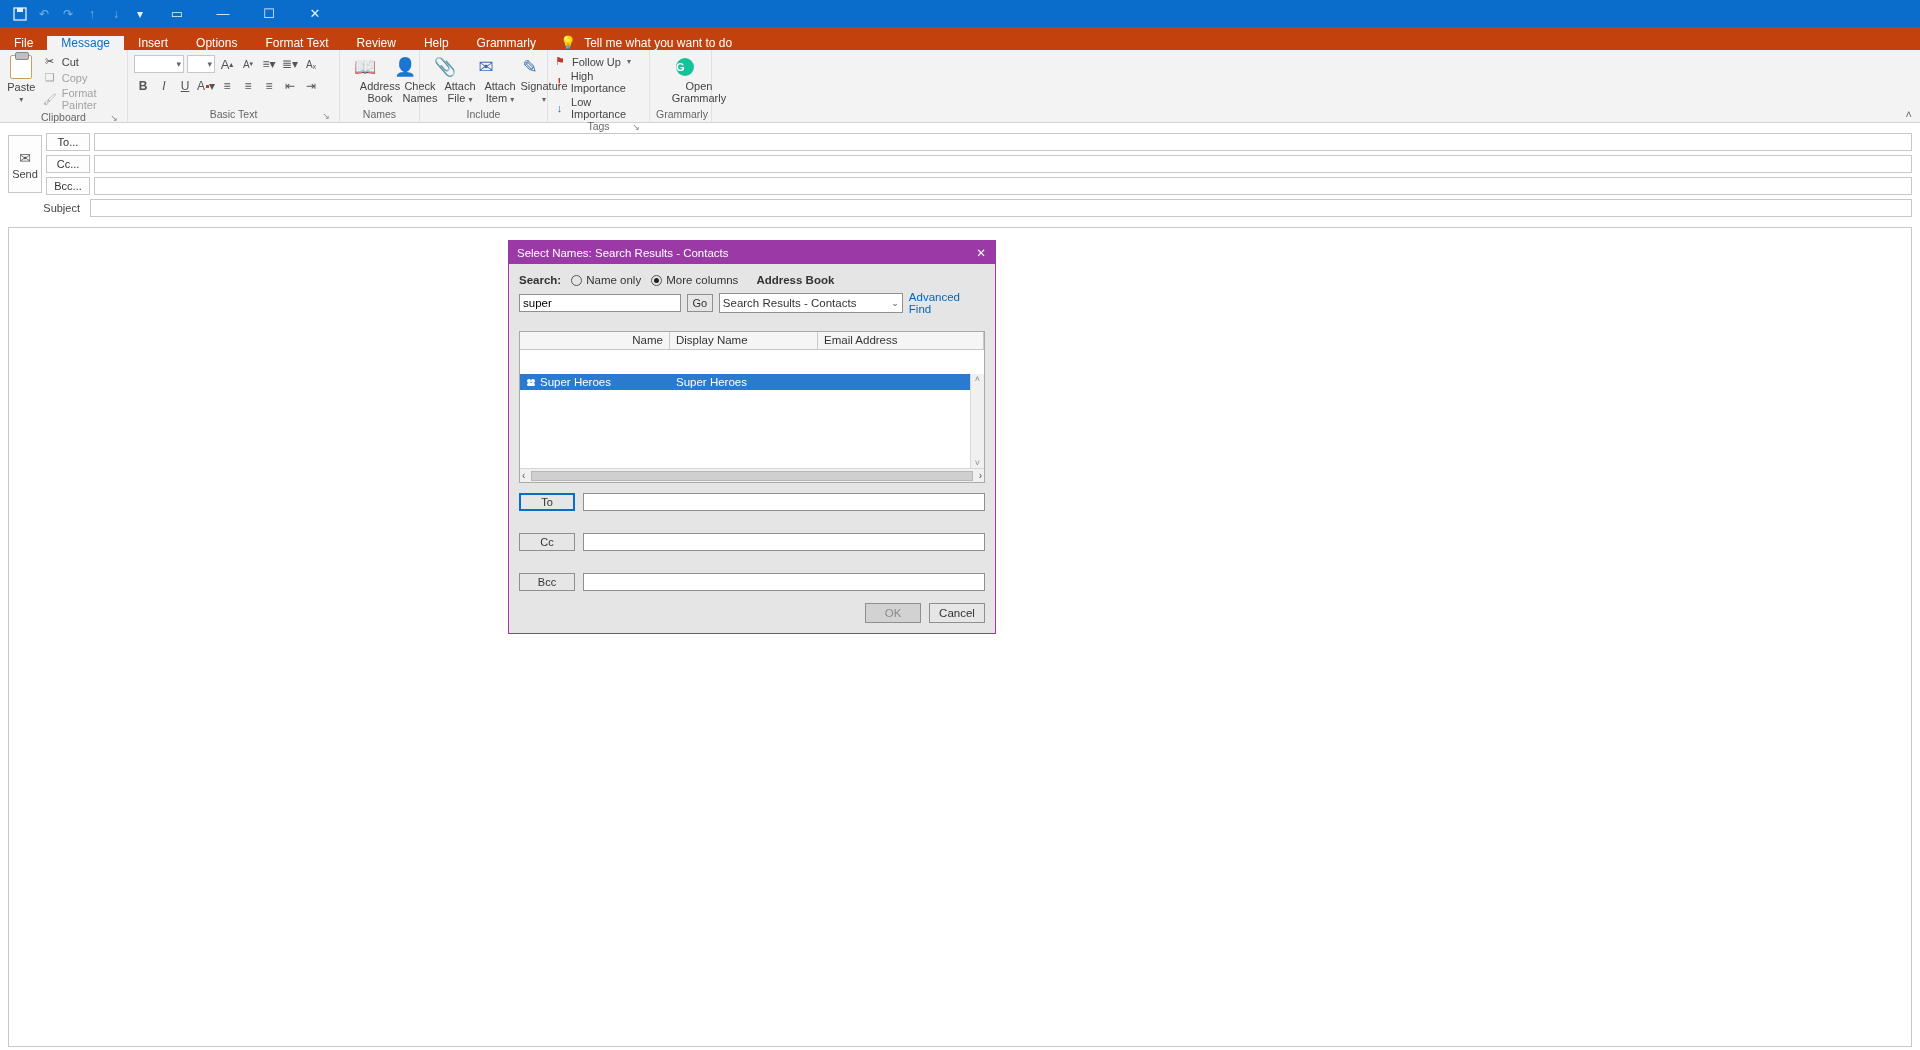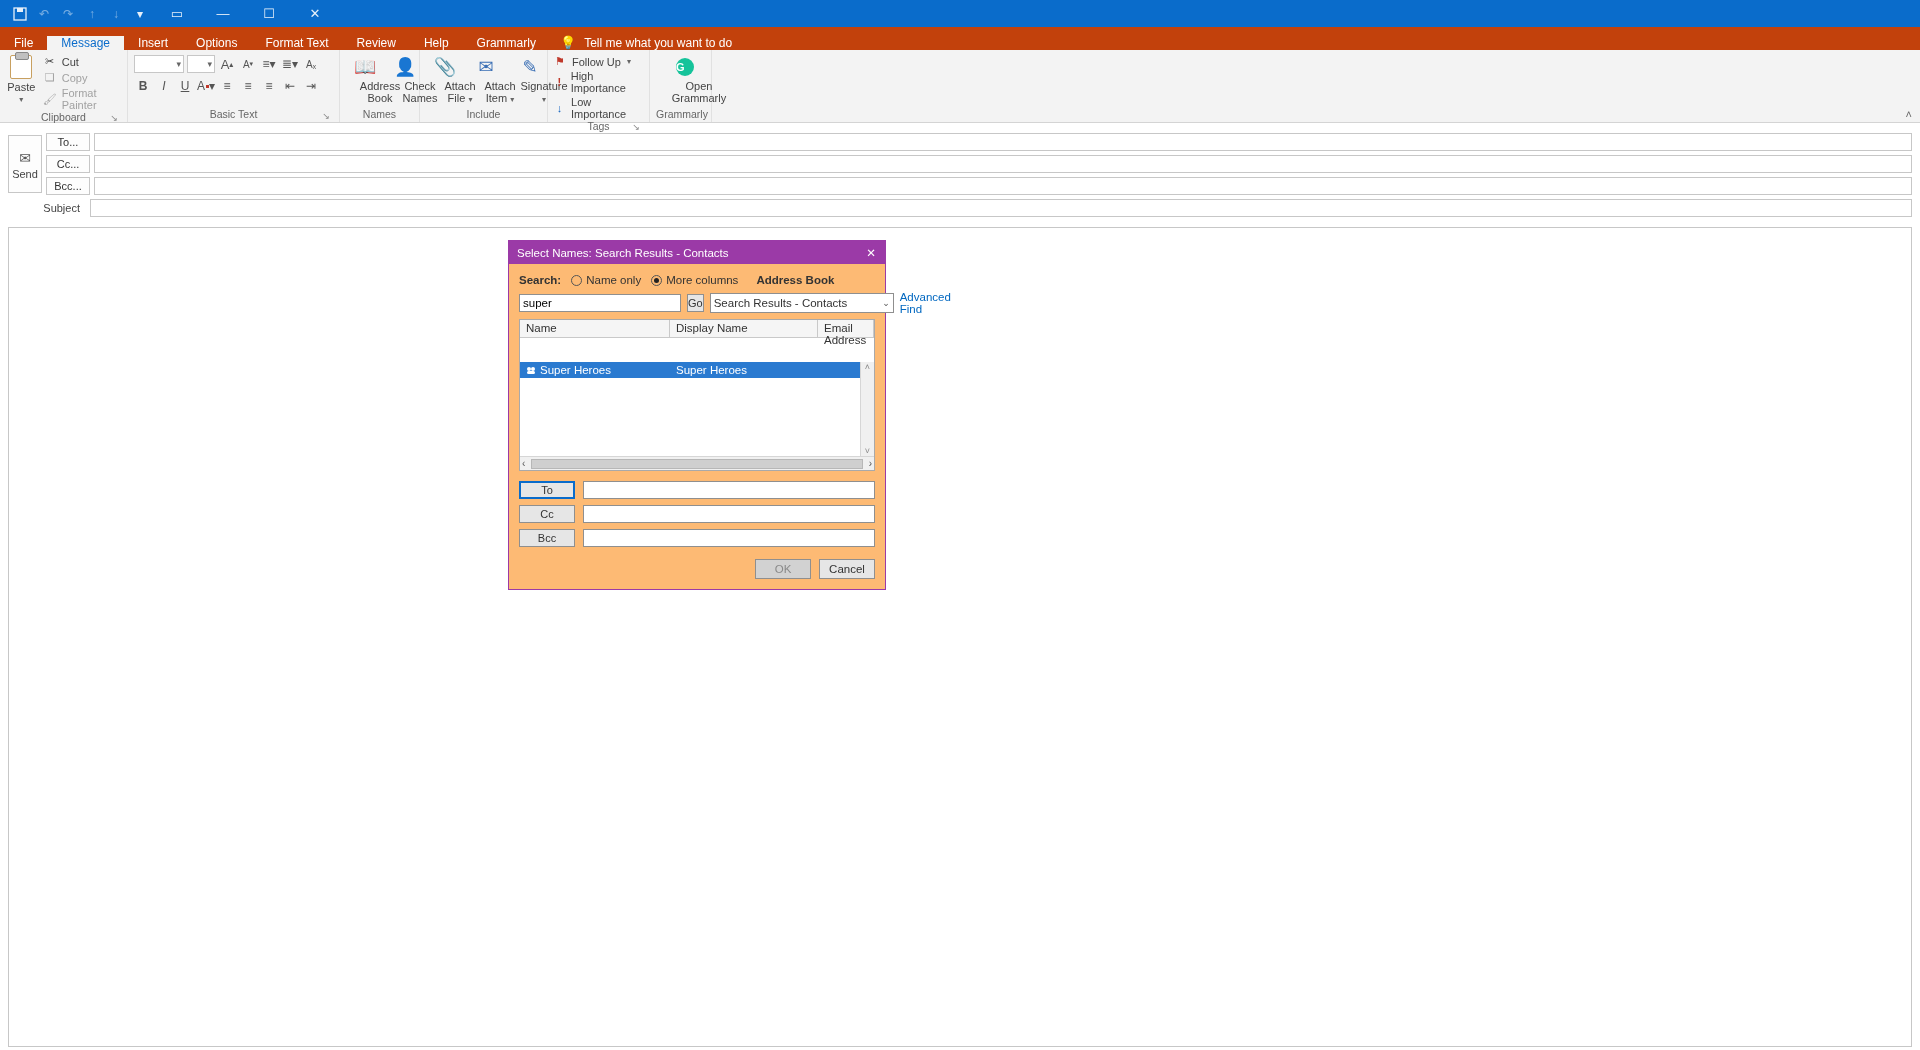--- a/index.html
+++ b/index.html
@@ -70,53 +70,53 @@
 .send-cell .env { font-size: 14px; color: #555; }
 .send-cell span { font-size: 11px; color: #444; margin-top: 2px; }
 .addr-btn { height: 18px; border: 1px solid #c7c7c7; background: #fdfdfd; font-size: 11px; display: flex; align-items: center; justify-content: center; color: #333; }
 .addr-field { height: 18px; border: 1px solid #c7c7c7; background: #fff; }
 .subject-row { display: grid; grid-template-columns: 78px 1fr; gap: 4px; align-items: center; margin-top: 4px; }
 .subject-row .lbl { text-align: right; font-size: 11px; color: #444; padding-right: 6px; }
 
 .body-editor { margin: 6px 8px 8px 8px; border: 1px solid #c7c7c7; height: 820px; background: #fff; }
 
 
-.dialog { position: absolute; left: 508px; top: 240px; width: 378px; background: #fdba74; border: 1px solid #9b3aa7; }
+.dialog { position: absolute; left: 508px; top: 240px; width: 488px; background: #e5e5e5; border: 1px solid #9b3aa7; }
 .dlg-title { height: 23px; background: #9b3aa7; color: #fff; display: flex; align-items: center; justify-content: space-between; padding: 0 4px 0 8px; font-size: 11.5px; }
 .dlg-close { width: 20px; text-align: center; }
 .dlg-body { padding: 10px 10px 10px 10px; }
 .search-row { display: flex; align-items: center; gap: 10px; font-size: 11.5px; margin-bottom: 5px; }
 .search-row b { font-weight: 600; }
 .radio { display: inline-flex; align-items: center; gap: 4px; }
 .radio .circ { width: 11px; height: 11px; border: 1px solid #555; border-radius: 50%; display: inline-flex; align-items: center; justify-content: center; }
 .radio.checked .circ:after { content:""; width:5px; height:5px; background:#222; border-radius:50%; }
 .ab-label { font-weight: 600; margin-left: 8px; }
-.search-row2 { display: flex; align-items: center; gap: 6px; margin-bottom: 4px; }
+.search-row2 { display: flex; align-items: center; gap: 6px; margin-bottom: 16px; }
 .search-input { flex: 0 0 150px; height: 18px; border: 1px solid #8f8f8f; background: #fff; padding: 0 3px; font-size: 11.5px; }
 .go-btn { width: 26px; height: 18px; border: 1px solid #8f8f8f; background: #e6e6e6; font-size: 11px; display: flex; align-items: center; justify-content: center; }
 .combo { height: 18px; border: 1px solid #8f8f8f; background: #fff; display: flex; align-items: center; justify-content: space-between; padding: 9px 3px; font-size: 11.5px; flex: 0 0 184px; }
 .combo .chev { font-size: 9px; color: #555; }
 .adv-find { color: #0067c0; font-size: 11.5px; margin-left: auto; }
 
 .results { border: 1px solid #a9a9a9; background: #fff; height: 152px; display: flex; flex-direction: column; }
 .cols { display: flex; background: #f5f5f5; border-bottom: 1px solid #c9c9c9; height: 18px; font-size: 11.5px; }
 .cols .col { border-right: 1px solid #c9c9c9; padding: 2px 6px; }
-.col-name { width: 150px; }
+.col-name { width: 150px; text-align: right; }
 .col-disp { width: 148px; }
 .col-email { flex: 1; }
 .res-body { position: relative; flex: 1; overflow: hidden; margin-top: 24px; }
 .res-row { display: flex; height: 16px; align-items: center; font-size: 11.5px; color: #fff; background: #2a7ad0; }
 .res-row .c1 { width: 150px; padding-left: 6px; display: flex; align-items: center; gap: 4px; }
 .res-row .c2 { width: 148px; padding-left: 6px; }
 .res-row .grp-ico { width: 10px; height: 10px; display:inline-block; }
 .vscroll { position: absolute; right: 0; top: 0; bottom: 0; width: 14px; background: #f0f0f0; border-left: 1px solid #d6d6d6; display: flex; flex-direction: column; justify-content: space-between; align-items: center; font-size: 9px; color: #888; }
 .hscroll { height: 14px; background: #f0f0f0; border-top: 1px solid #d6d6d6; display: flex; align-items: center; justify-content: space-between; font-size: 10px; color: #555; padding: 0 2px; }
 .hscroll .thumb { flex:1; margin: 0 6px; height: 10px; background: #cfcfcf; border: 1px solid #b7b7b7; }
 
-.recip-add { margin-top: 10px; display: flex; flex-direction: column; gap: 6px; }
+.recip-add { margin-top: 10px; display: flex; flex-direction: column; gap: 22px; }
 .recip-add .rrow { display: flex; align-items: center; gap: 8px; }
 .recip-add .rbtn { width: 56px; height: 18px; border: 1px solid #8f8f8f; background: #e6e6e6; font-size: 11px; display: flex; align-items: center; justify-content: center; }
 .recip-add .rbtn.focus { border: 1px solid #0a6ccb; box-shadow: 0 0 0 1px #0a6ccb inset; }
 .recip-add .rfield { flex: 1; height: 18px; border: 1px solid #8f8f8f; background: #fff; }
 
 .dlg-buttons { display: flex; justify-content: flex-end; gap: 8px; margin-top: 12px; }
 .dlg-buttons .btn { width: 56px; height: 20px; border: 1px solid #8f8f8f; background: #e6e6e6; font-size: 11.5px; display: flex; align-items: center; justify-content: center; }
 .dlg-buttons .btn.disabled { background: #d2d2d2; color: #8a8a8a; }
 
 svg { display: block; }

